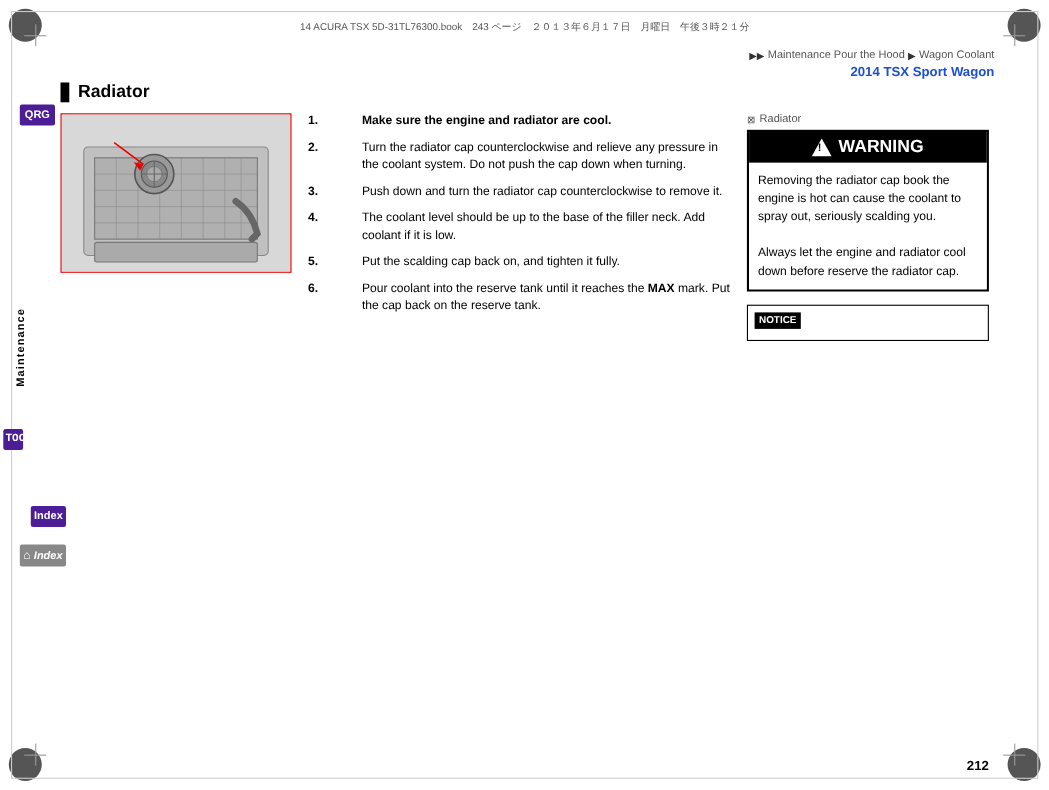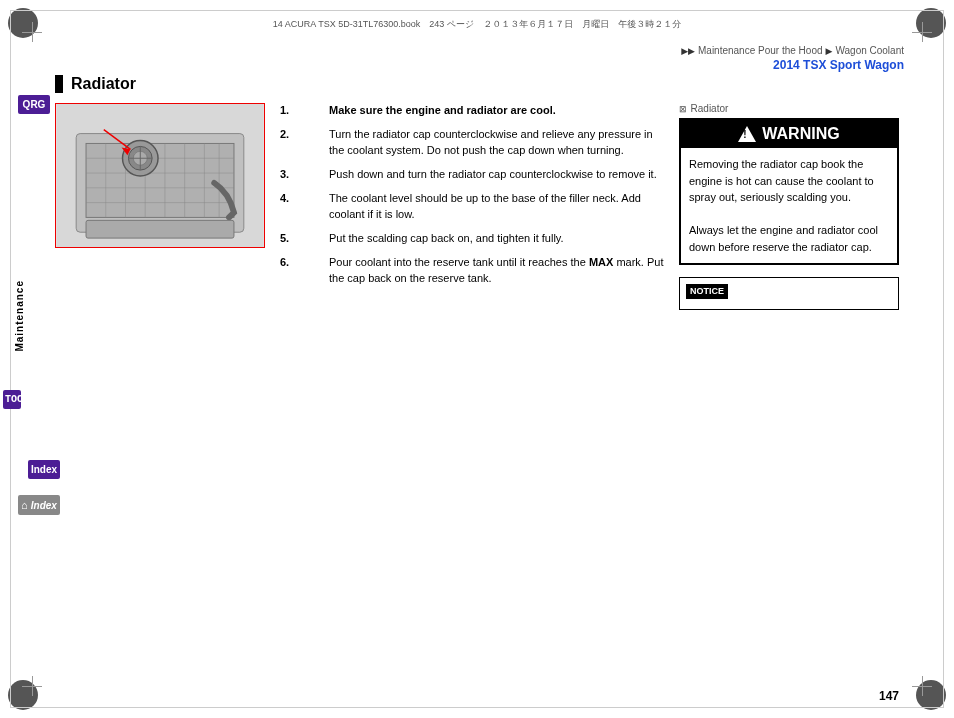--- a/index.html
+++ b/index.html
@@ -516,13 +516,13 @@
 
       <div class="notice-box">
         <div class="notice-label">NOTICE</div>
       </div>
 
     </div>
 
   </div>
 </div>
 
-<div class="page-number">147</div>
+<div class="page-number">212</div>
 
 </body></html>

